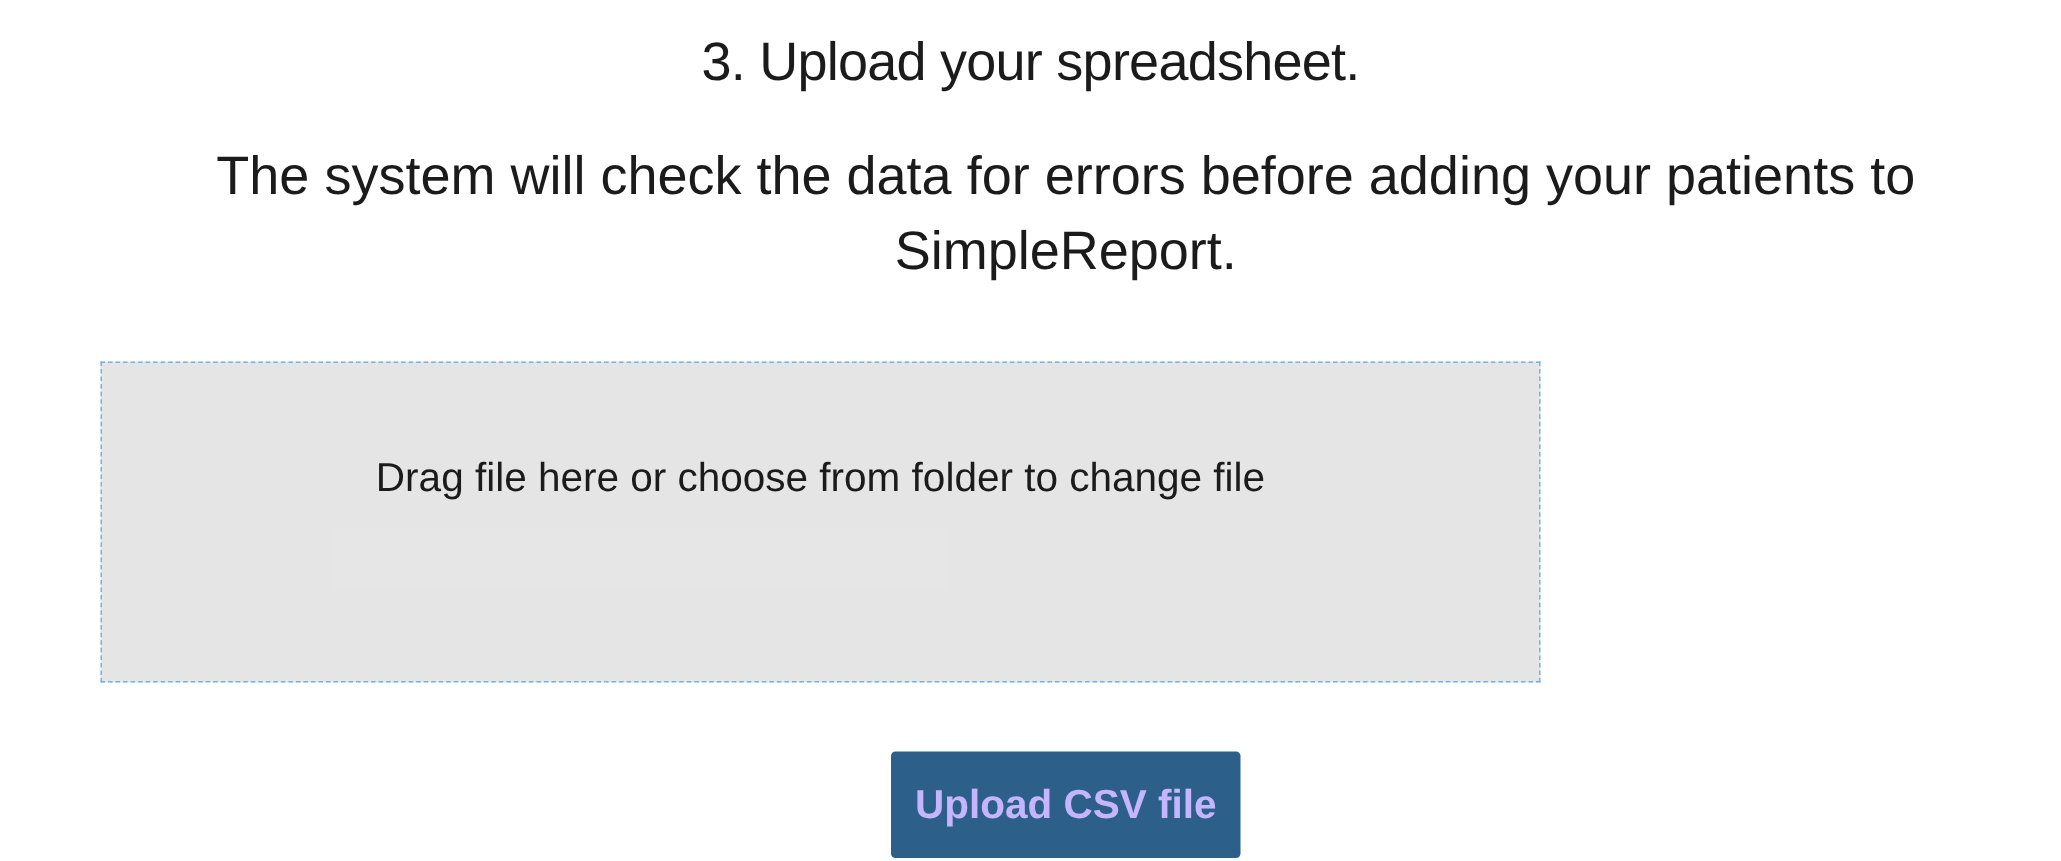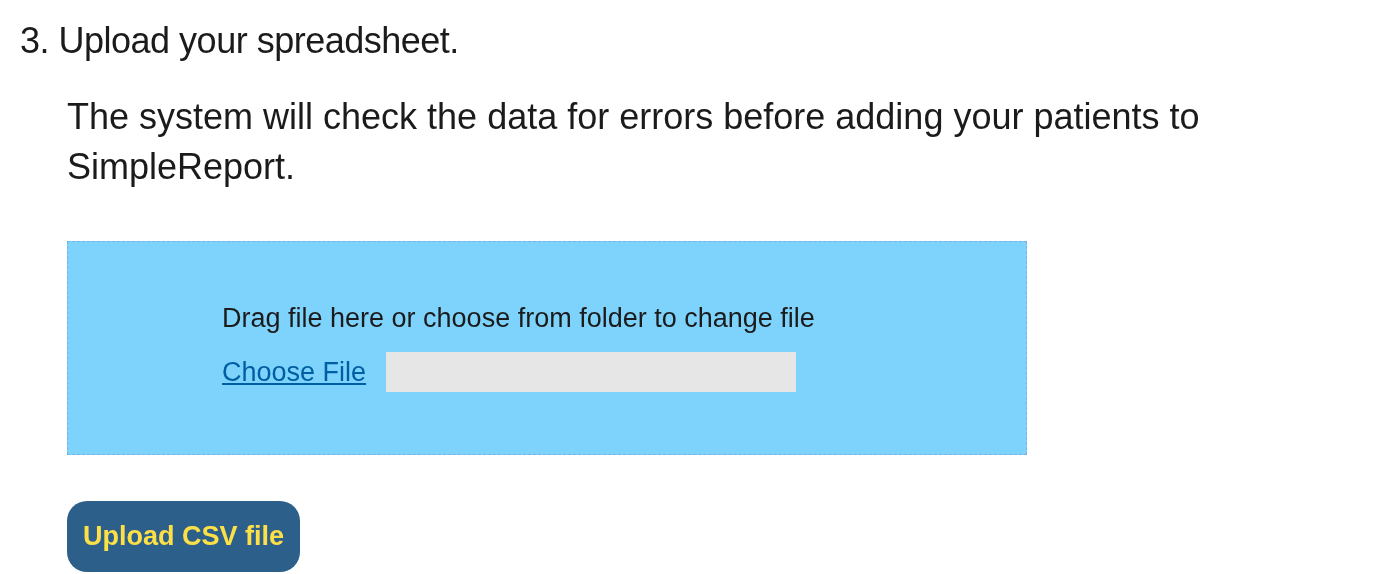--- a/index.html
+++ b/index.html
@@ -1,15 +1,15 @@
 <!DOCTYPE html>
 <html><head>
   <meta charset="utf-8">
   <style>
-    * { box-sizing: border-box; }
+    * { box-sizing: border-box; text-align: center; }
     body {
       margin: 0;
       padding: 20px;
       font-family: -apple-system, BlinkMacSystemFont, "Segoe UI", Helvetica, Arial, sans-serif;
       background: #ffffff;
       color: #1b1b1b;
       width: 1374px;
     }
     .step-heading {
       font-size: 36px;
@@ -22,21 +22,21 @@
     }
     .instruction-text {
       font-size: 36px;
       font-weight: 400;
       margin: 0 0 48px 0;
       line-height: 1.4;
     }
     .dropzone {
       width: 960px;
       min-height: 214px;
-      background: #7dd3fc;
+      background: #e5e5e5;
       border: 1px dashed #73b3e7;
       display: flex;
       flex-direction: column;
       justify-content: center;
       padding: 50px 154px;
       margin-bottom: 46px;
     }
     .dropzone-label {
       font-size: 27px;
       font-weight: 400;
@@ -53,42 +53,41 @@
       text-decoration: underline;
       cursor: pointer;
     }
     .file-placeholder {
       background: #e6e6e6;
       height: 40px;
       width: 410px;
     }
     .upload-button {
       background: #2c608a;
-      color: #fde047;
+      color: #c4b5fd;
       font-size: 27px;
       font-weight: 700;
       border: none;
-      border-radius: 20px;
+      border-radius: 3px;
       padding: 22px 16px;
       cursor: pointer;
       line-height: 1;
     }
   </style>
 </head>
 <body>
 
 <h2 class="step-heading">3. Upload your spreadsheet.</h2>
 
 <div class="content-indent">
 
   <p class="instruction-text">The system will check the data for errors before adding your patients to SimpleReport.</p>
 
   <div class="dropzone">
     <div class="dropzone-label">Drag file here or choose from folder to change file</div>
     <div class="choose-row">
-      <a href="#" class="choose-file">Choose File</a>
       <div class="file-placeholder"></div>
     </div>
   </div>
 
   <button class="upload-button">Upload CSV file</button>
 
 </div>
 
 </body></html>

